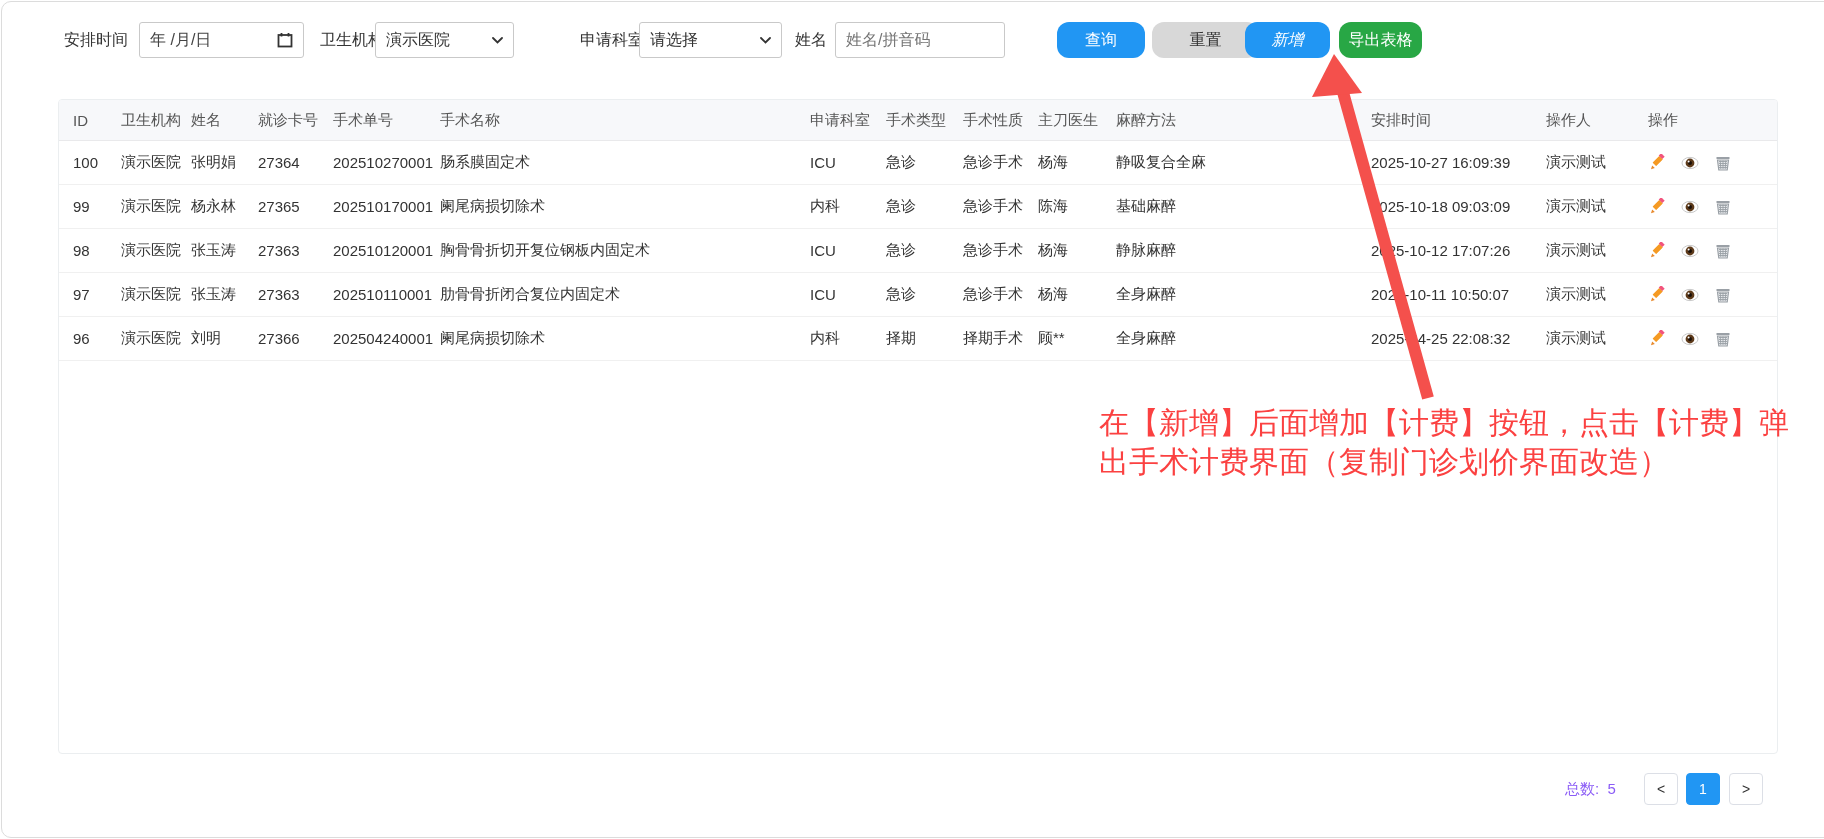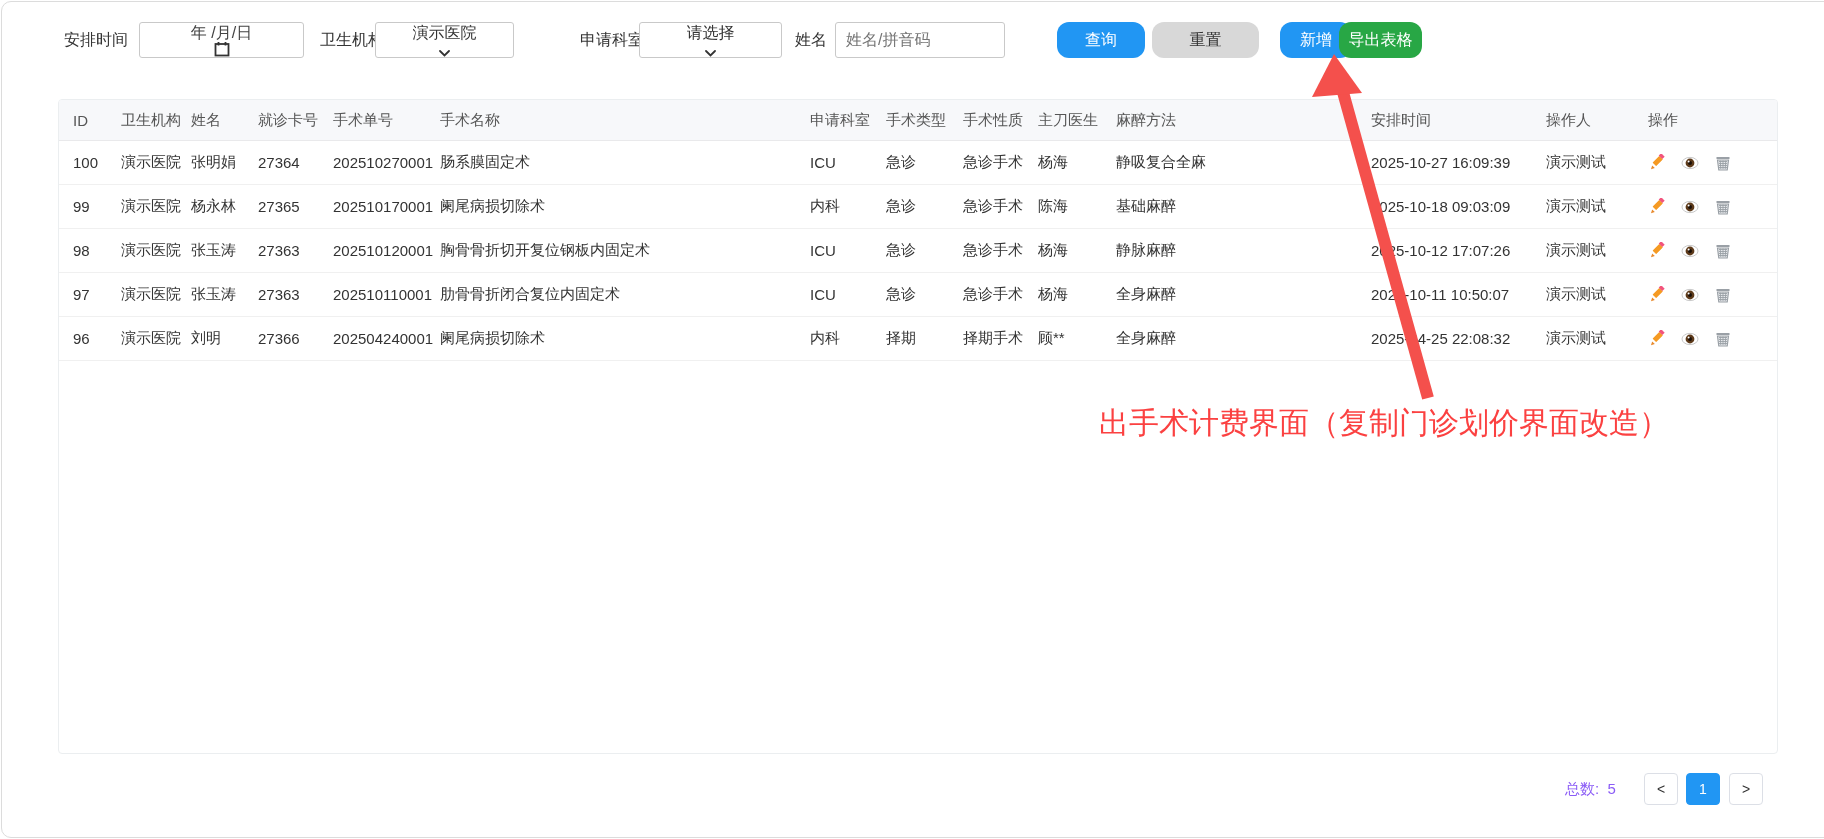--- a/index.html
+++ b/index.html
@@ -2,21 +2,21 @@
 <html><head>
 <meta charset="utf-8">
 <style>
   html,body{margin:0;padding:0;background:#fff;}
   body{font-family:"Liberation Sans","DejaVu Sans",sans-serif;width:1824px;height:839px;position:relative;}
   .page{position:absolute;left:1px;top:1px;width:1820px;height:835px;border:1px solid #dcdcdc;border-radius:10px;background:#fff;overflow:hidden;padding-left:21px;}
 
   
   .toolbar{position:absolute;left:0;top:0;width:100%;height:76px;}
   .tb-label{position:absolute;top:28px;font-size:16px;color:#333;white-space:nowrap;}
-  .field{position:absolute;top:20px;height:36px;box-sizing:border-box;border:1px solid #c9c9c9;border-radius:3px;background:#fff;display:flex;align-items:center;font-size:16px;color:#333;padding:0 10px;justify-content:space-between;flex-direction:column;}
+  .field{position:absolute;top:20px;height:36px;box-sizing:border-box;border:1px solid #c9c9c9;border-radius:3px;background:#fff;display:flex;align-items:center;font-size:16px;color:#333;padding:0 10px;justify-content:space-between;}
   .field .val{white-space:nowrap;overflow:hidden;}
   .btn{position:absolute;top:20px;height:36px;border:none;border-radius:12px;font-size:16px;color:#fff;cursor:pointer;font-family:inherit;padding:0;}
   .btn-blue{background:#2196f3;}
   .btn-gray{background:#d8d8d8;color:#333;}
   .btn-green{background:#28a745;}
 
   
   .card{position:absolute;left:56px;top:97px;width:1720px;height:655px;box-sizing:border-box;border:1px solid #ebeef0;border-radius:4px;background:#fff;overflow:hidden;}
   .thead,.tr{display:grid;grid-template-columns:48px 70px 67px 75px 107px 370px 76px 77px 75px 78px 255px 175px 102px 1fr;align-items:center;padding-left:14px;}
   .thead{height:40px;background:#f7f8fa;border-bottom:1px solid #e9e9eb;color:#555;font-size:15px;}
@@ -74,21 +74,21 @@
           </svg>
       </span>
     </div>
 
     <span class="tb-label" style="left:793px;">姓名</span>
 
     <input class="field" style="left: 833px; width: 170px; font-family: inherit;" type="text" placeholder="姓名/拼音码">
 
     <button class="btn btn-blue" style="left:1055px;width:88px;">查询</button>
     <button class="btn btn-gray" style="left:1150px;width:107px;">重置</button>
-    <button class="btn btn-blue" style="left:1278px;width:72px;">新增</button>
+    <button class="btn btn-blue" style="left:1243px;width:85px;font-style:italic;">新增</button>
     <button class="btn btn-green" style="left:1337px;width:83px;">导出表格</button>
   </div>
 
   <div class="card">
     <div class="thead">
         <div class="th">ID</div>
         <div class="th">卫生机构</div>
         <div class="th">姓名</div>
         <div class="th">就诊卡号</div>
         <div class="th">手术单号</div>
@@ -295,20 +295,21 @@
       <path d="M3.5 6 L14.5 6 L13.2 16 L4.8 16 Z" fill="#e8eaed" stroke="#9aa0a6" stroke-width="1.2"></path>
       <path d="M5 7.5 L13 7.5 M5 9.5 L13 9.5 M5 11.5 L13 11.5 M5 13.5 L13 13.5 M6.2 6.5 L6.8 15 M9 6.5 L9 15 M11.8 6.5 L11.2 15" stroke="#9aa0a6" stroke-width="0.9" fill="none"></path>
     </svg>
   </span>
 </div>
         </div>
       </div>
   </div>
 
   <div class="annotation">
+    <div>在【新增】后面增加【计费】按钮，点击【计费】弹</div>
     <div>出手术计费界面（复制门诊划价界面改造）</div>
   </div>
 
   <span class="pager-label"><span>总数:</span>&nbsp;&nbsp;<span>5</span></span>
   <div class="pg-btn" style="left:1642px;">&lt;</div>
   <div class="pg-btn pg-active" style="left:1684px;">1</div>
   <div class="pg-btn" style="left:1727px;">&gt;</div>
 </div>
 
 <svg class="arrow-svg">

